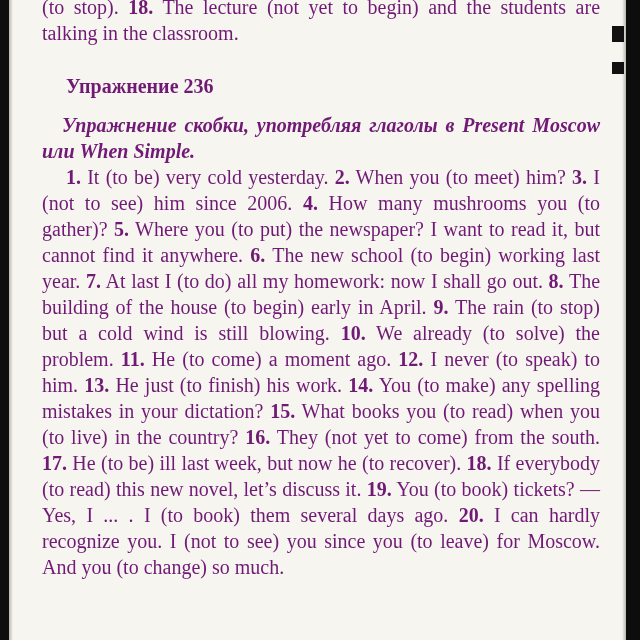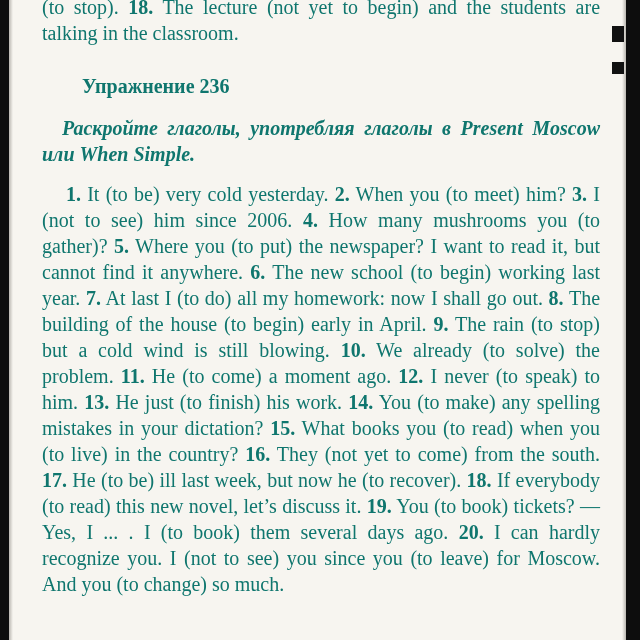--- a/index.html
+++ b/index.html
@@ -41,47 +41,46 @@
     z-index: 3;
   }
   .scan-mark.m1 { top: 26px; height: 16px; }
   .scan-mark.m2 { top: 62px; height: 12px; }
 
   .content {
     position: absolute;
     left: 9px; right: 14px; top: 0; bottom: 0;
     padding: 0 26px 0 33px;
     box-sizing: border-box;
-    color: #0f766e;
+    color: #701a75;
     font-size: 20px;
     line-height: 26px;
     z-index: 1;
   }
   p { margin: 0; }
   .para {
     text-align: justify;
   }
   .top-para {
     margin-top: -6px;
   }
   .heading {
-    margin: 16px;
+    margin: 0;
     margin-top: 27px;
     font-size: 20px;
     line-height: 26px;
     font-weight: bold;
     text-indent: 24px;
   }
   .instruction {
     margin-top: 13px;
     text-align: justify;
     text-indent: 20px;
   }
   .body-para {
-    margin-top: 14px;
     text-indent: 24px;
   }
   .b { font-weight: bold; }
   .i { font-style: italic; }
 </style>
 </head>
 <body>
 
 <div class="page">
   <div class="edge-shade left"></div>
@@ -89,17 +88,17 @@
   <div class="edge-bar left"></div>
   <div class="edge-bar right"></div>
   <div class="scan-mark m1"></div>
   <div class="scan-mark m2"></div>
 
   <div class="content">
     <p class="para top-para"><span>(to stop). </span><span class="b">18.</span><span> The lecture (not yet to begin) and the students are talking in the classroom.</span></p>
 
     <h2 class="heading">Упражнение 236</h2>
 
-    <p class="instruction"><span class="b i">Раскройте глаголы, употребляя глаголы в </span><span class="b i">Present Moscow</span><span class="b i"> или </span><span class="b i">When Simple</span><span class="b i">.</span></p>
+    <p class="instruction"><span class="b i">Упражнение скобки, употребляя глаголы в </span><span class="b i">Present Moscow</span><span class="b i"> или </span><span class="b i">When Simple</span><span class="b i">.</span></p>
 
     <p class="para body-para"><span class="b">1.</span><span> It (to be) very cold yesterday. </span><span class="b">2.</span><span> When you (to meet) him? </span><span class="b">3.</span><span> I (not to see) him since 2006. </span><span class="b">4.</span><span> How many mushrooms you (to gather)? </span><span class="b">5.</span><span> Where you (to put) the newspaper? I want to read it, but cannot find it anywhere. </span><span class="b">6.</span><span> The new school (to begin) working last year. </span><span class="b">7.</span><span> At last I (to do) all my homework: now I shall go out. </span><span class="b">8.</span><span> The building of the house (to begin) early in April. </span><span class="b">9.</span><span> The rain (to stop) but a cold wind is still blowing. </span><span class="b">10.</span><span> We already (to solve) the problem. </span><span class="b">11.</span><span> He (to come) a moment ago. </span><span class="b">12.</span><span> I never (to speak) to him. </span><span class="b">13.</span><span> He just (to finish) his work. </span><span class="b">14.</span><span> You (to make) any spelling mistakes in your dictation? </span><span class="b">15.</span><span> What books you (to read) when you (to live) in the country? </span><span class="b">16.</span><span> They (not yet to come) from the south. </span><span class="b">17.</span><span> He (to be) ill last week, but now he (to recover). </span><span class="b">18.</span><span> If everybody (to read) this new novel, let’s discuss it. </span><span class="b">19.</span><span> You (to book) tickets? — Yes, I ... . I (to book) them several days ago. </span><span class="b">20.</span><span> I can hardly recognize you. I (not to see) you since you (to leave) for Moscow. And you (to change) so much.</span></p>
   </div>
 </div>
 
 </body></html>

